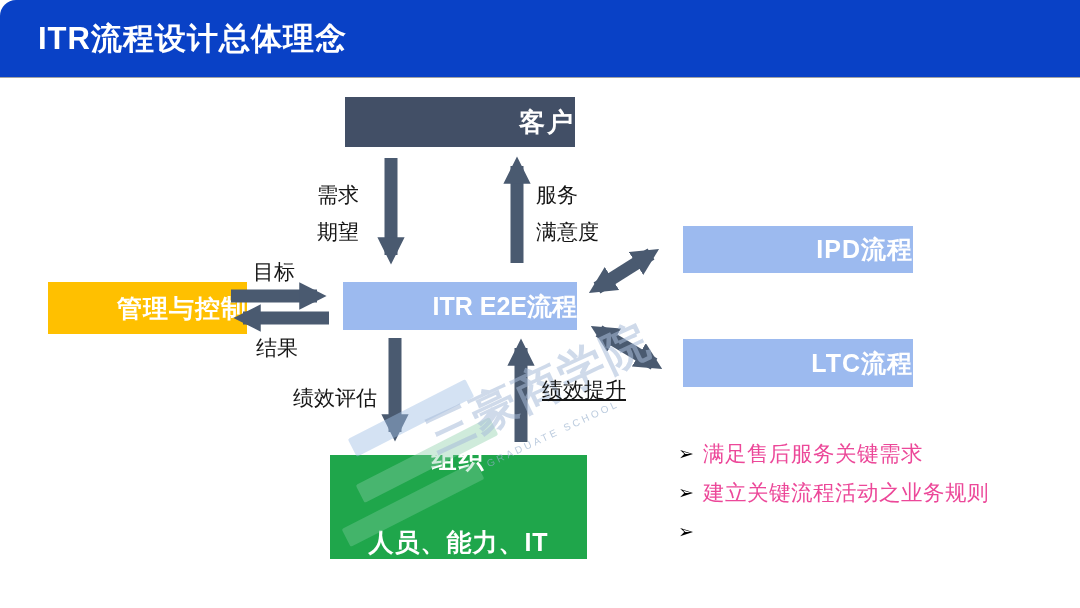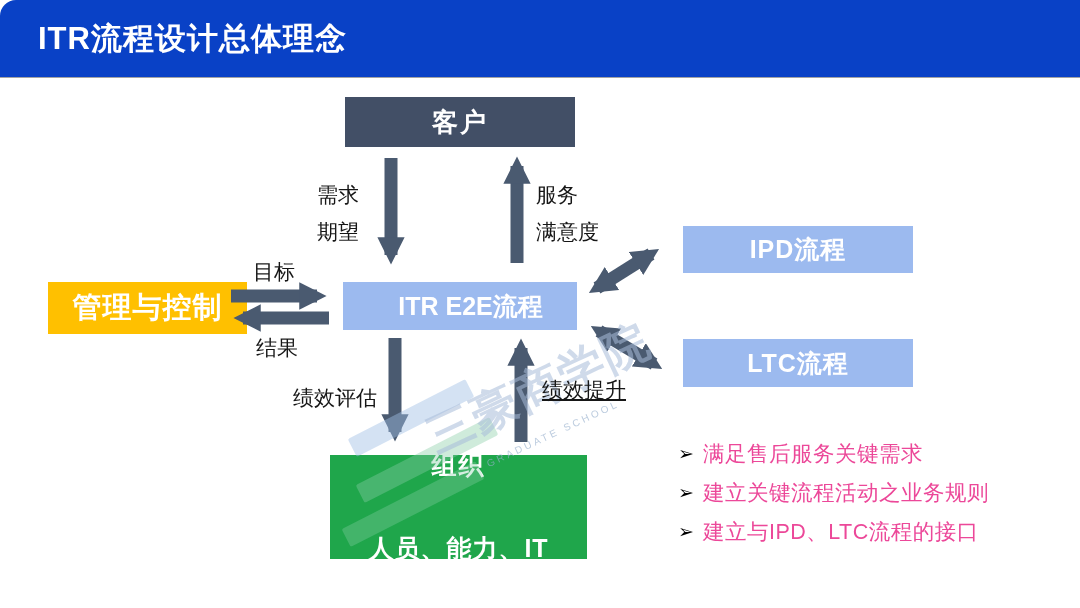--- a/index.html
+++ b/index.html
@@ -25,26 +25,26 @@
     border-top-left-radius:16px;
     border-bottom:1px solid #a3a3a3;
     display:flex;align-items:center;z-index:3;
   }
   .header .title{
     color:#ffffff;font-size:31px;font-weight:bold;letter-spacing:1px;
     padding-left:38px;
   }
   
   .dbox{
-    position:absolute;display:flex;align-items:center;justify-content:center;
+    position:absolute;display:flex;align-items:center;justify-content:flex-end;
     color:#ffffff;font-weight:bold;z-index:1;
   }
   .box-customer{left:345px;top:97px;width:230px;height:50px;background:var(--slate_dark);font-size:26px;letter-spacing:2px;}
   .box-itr{left:343px;top:282px;width:234px;height:48px;background:var(--light_blue);font-size:25px;padding-left:21px;}
-  .box-mgmt{left:48px;top:282px;width:199px;height:52px;background:var(--gold);font-size:29px;letter-spacing:1px;}
+  .box-mgmt{left:48px;top:282px;width:199px;height:52px;background:var(--gold);font-size:25px;letter-spacing:1px;}
   .box-ipd{left:683px;top:226px;width:230px;height:47px;background:var(--light_blue);font-size:25px;letter-spacing:1px;}
   .box-ltc{left:683px;top:339px;width:230px;height:48px;background:var(--light_blue);font-size:25px;letter-spacing:1px;}
   .box-org{left:330px;top:455px;width:257px;height:104px;background:var(--green);flex-direction:column;padding:0;z-index:1;gap:25px;}
   .box-org .row{width:100%;display:flex;align-items:center;justify-content:center;font-size:25px;font-weight:bold;color:#fff;}
   .box-org .row1{height:51px;letter-spacing:2px;}
   .box-org .divider{width:100%;height:2px;background:rgba(255,255,255,0.8);}
   .box-org .row2{height:51px;letter-spacing:1px;}
   
   .lbl{
     position:absolute;color:var(--ink);font-size:21px;line-height:37px;z-index:5;
@@ -149,21 +149,20 @@
     <div class="bullet">
       <span class="mk">➢</span>
       <span class="tx">满足售后服务关键需求</span>
     </div>
     <div class="bullet">
       <span class="mk">➢</span>
       <span class="tx">建立关键流程活动之业务规则</span>
     </div>
     <div class="bullet">
       <span class="mk">➢</span>
-      <span class="tx">建立与IPD、LTC流程的接口</span>
     </div>
   </div>
 
   <div class="wm-stripe wm-s1"></div>
   <div class="wm-stripe wm-s2"></div>
   <div class="wm-stripe wm-s3"></div>
   <div class="wm wm-text">三豪商学院</div>
   <div class="wm wm-sub">GRADUATE SCHOOL</div>
 
 </div>

